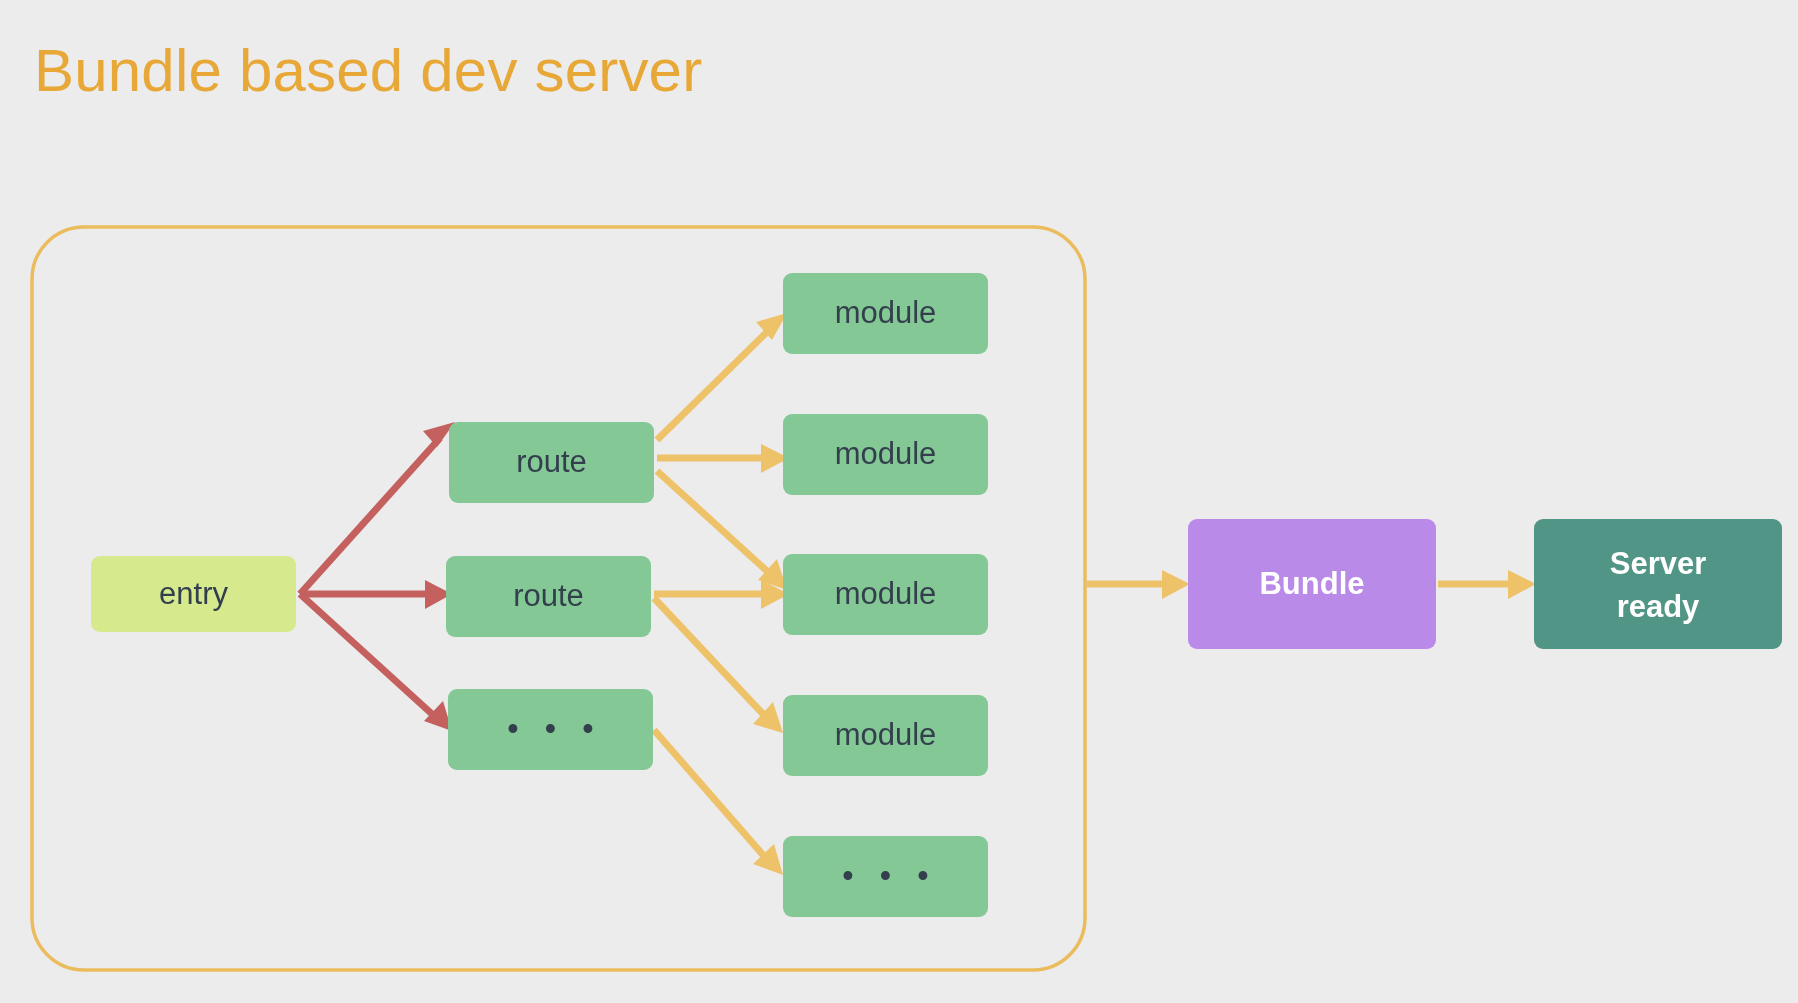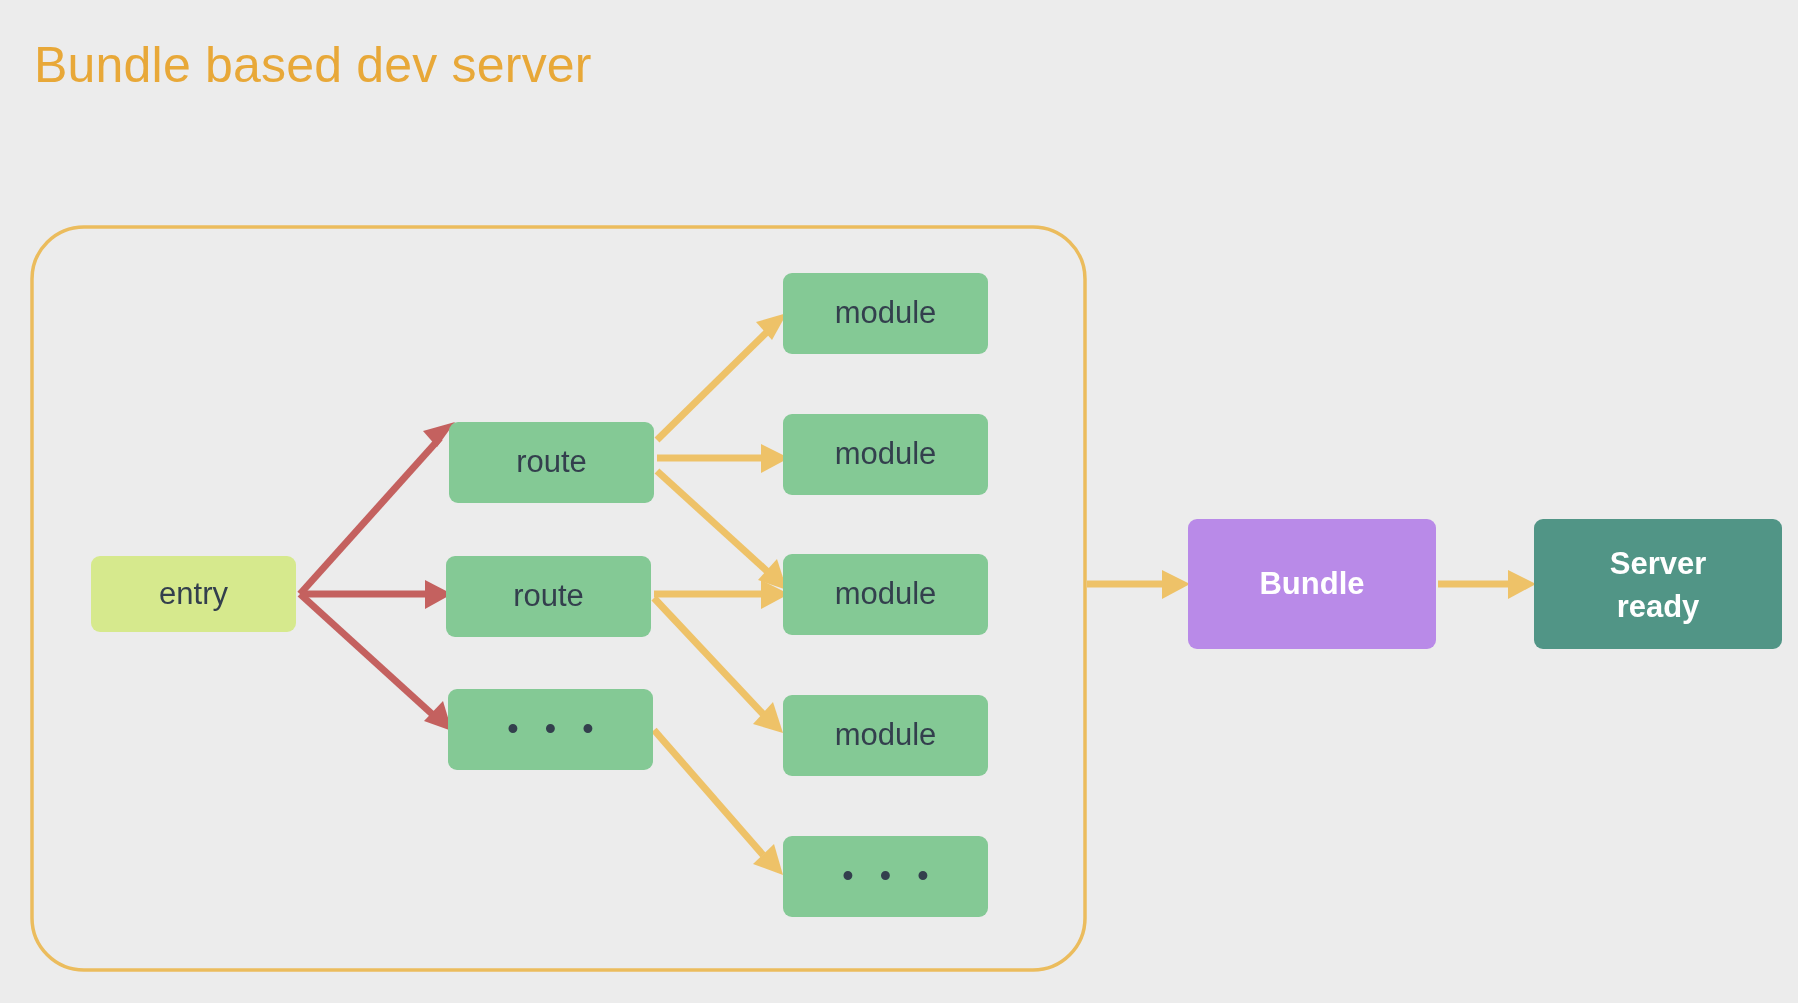--- a/index.html
+++ b/index.html
@@ -19,21 +19,21 @@
     position: absolute;
     left: 0; top: 0;
     width: 1798px;
     height: 1003px;
     background: #ececec;
   }
   #page-title {
     position: absolute;
     left: 34px;
     top: 38px;
-    font-size: 50px;
+    font-size: 60px;
     font-weight: 400;
     color: #e8a838;
     letter-spacing: 0.2px;
     line-height: 1.1;
     white-space: nowrap;
   }
   svg#diagram {
     position: absolute;
     left: 0;
     top: 0;

